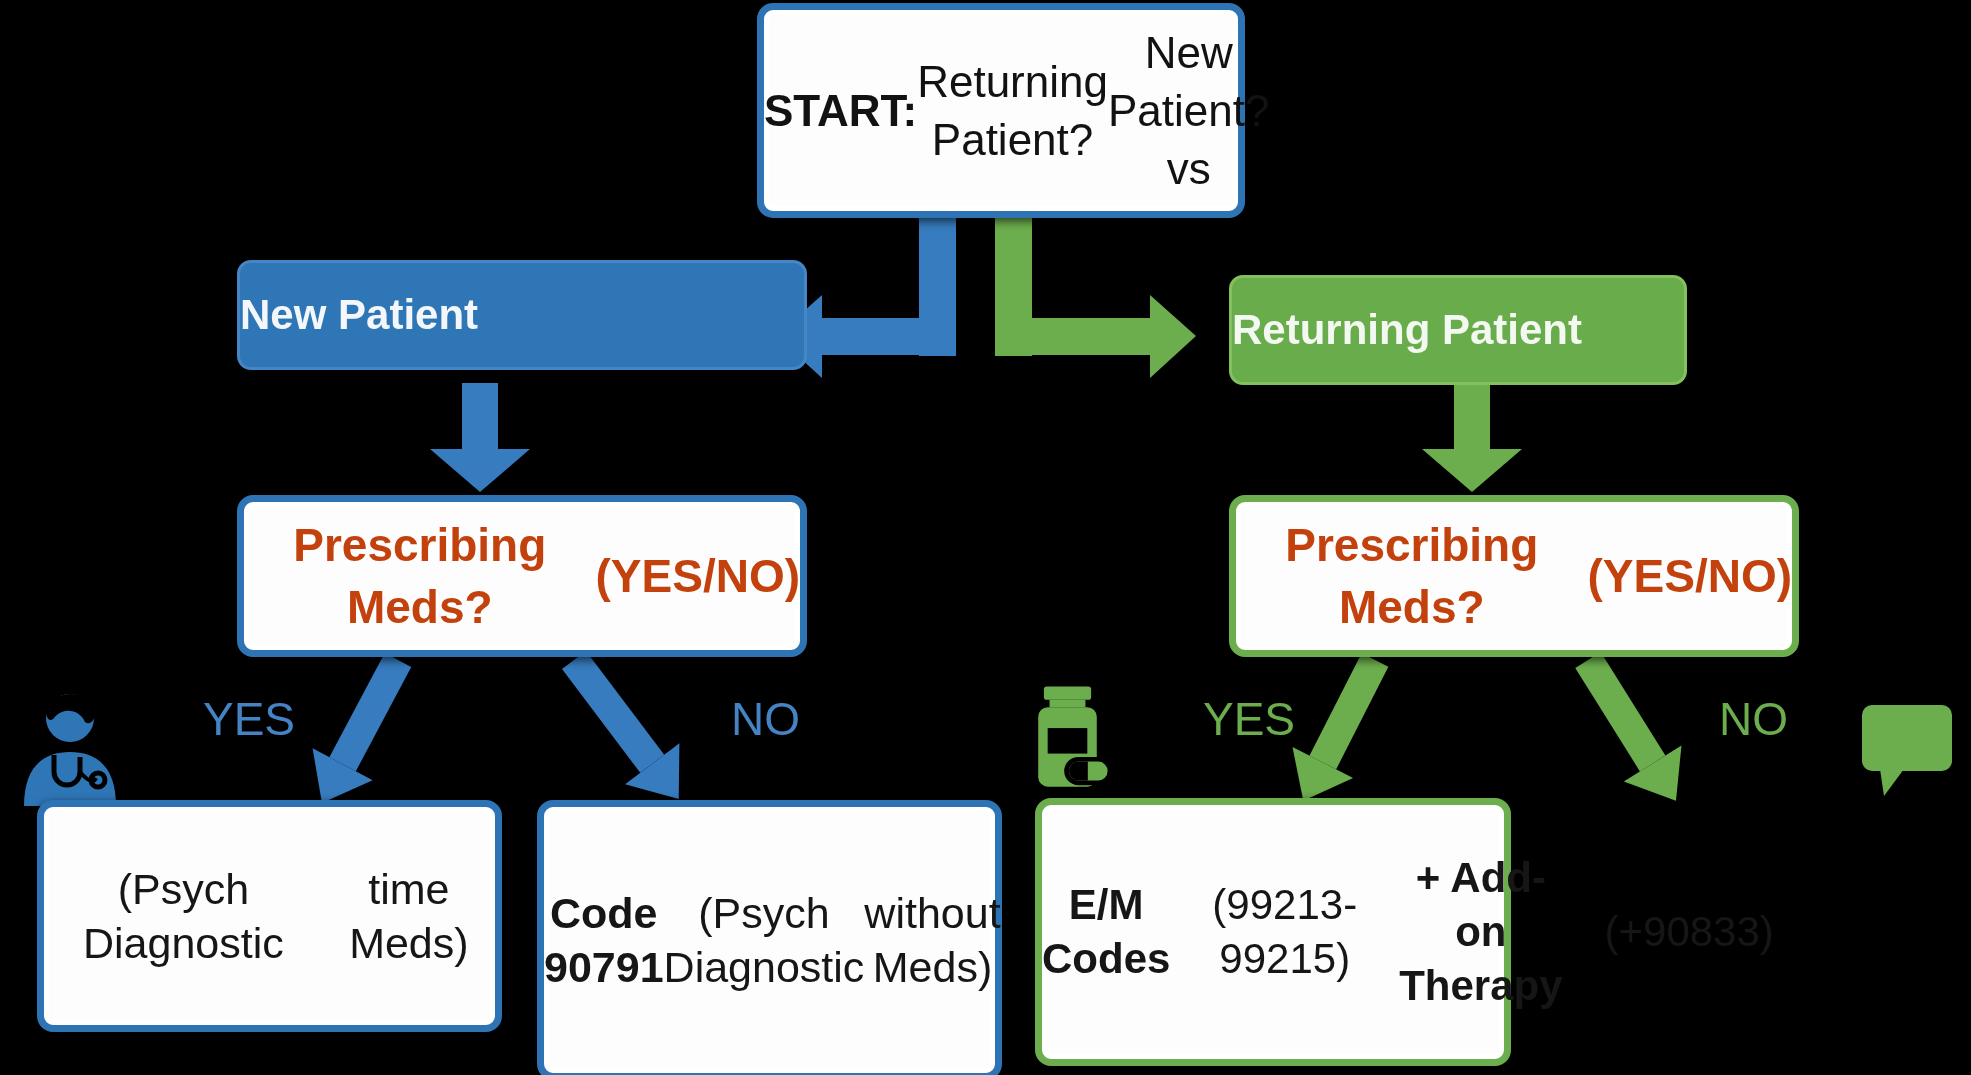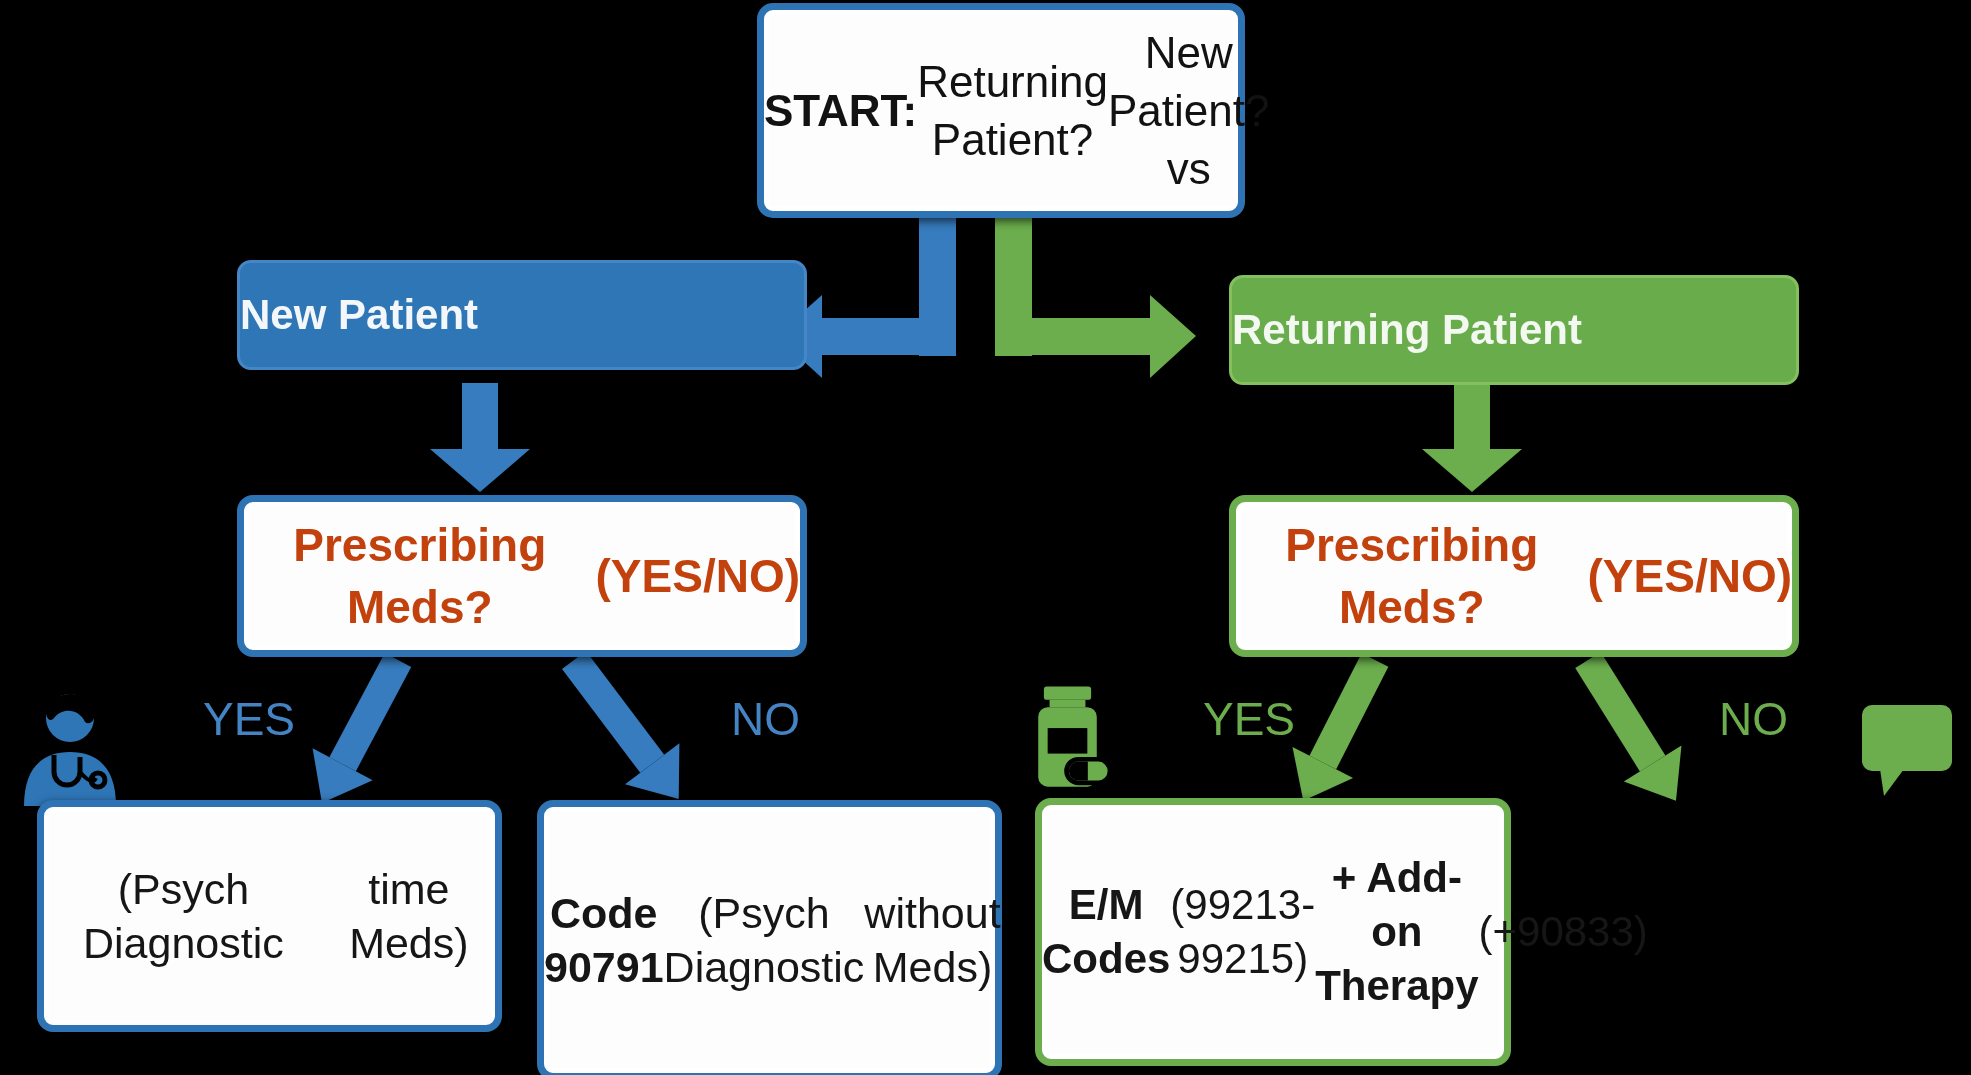--- a/index.html
+++ b/index.html
@@ -50,21 +50,21 @@
     border-radius: 14px;
     color: #f3f8f1;
   }
   .line { display: block; }
   .bold { font-weight: 700; }
 
   .start-text   { font-size: 44px; line-height: 58px; color: #121212; }
   .branch-text  { font-size: 42px; font-weight: 600; }
   .question-text{ font-size: 46px; line-height: 62px; font-weight: 700; color: #c2410c; }
   .outcome-text { font-size: 43px; line-height: 54px; color: #161616; }
-  .outcome-text-sm { font-size: 42px; line-height: 54px; color: #161616; }
+  .outcome-text-sm { font-size: 42px; line-height: 54px; color: #161616; gap: 42px; }
 
   .yesno {
     position: absolute;
     font-size: 46px;
     font-weight: 400;
     text-align: right;
   }
   .yesno-blue  { color: #4584c4; }
   .yesno-green { color: #6cae4d; }
 
@@ -123,21 +123,21 @@
   <div class="node white-box border-blue start-text" style="left:725px; top:3px; width:488px; height:215px;">
     <span class="line bold">START:</span>
     <span class="line">Returning Patient?</span>
     <span class="line">New Patient? vs</span>
   </div>
 
   <div class="node fill-blue branch-text" style="left:205px; top:260px; width:570px; height:110px;">
     <span class="line">New Patient</span>
   </div>
 
-  <div class="node fill-green branch-text" style="left:1197px; top:275px; width:570px; height:110px;">
+  <div class="node fill-green branch-text" style="left:1197px; top:275px; width:458px; height:110px;">
     <span class="line">Returning Patient</span>
   </div>
 
   <div class="node white-box border-blue question-text" style="left:205px; top:495px; width:570px; height:162px;">
     <span class="line bold">Prescribing Meds?</span>
     <span class="line bold">(YES/NO)</span>
   </div>
 
   <div class="node white-box border-green question-text" style="left:1197px; top:495px; width:570px; height:162px;">
     <span class="line bold">Prescribing Meds?</span>

